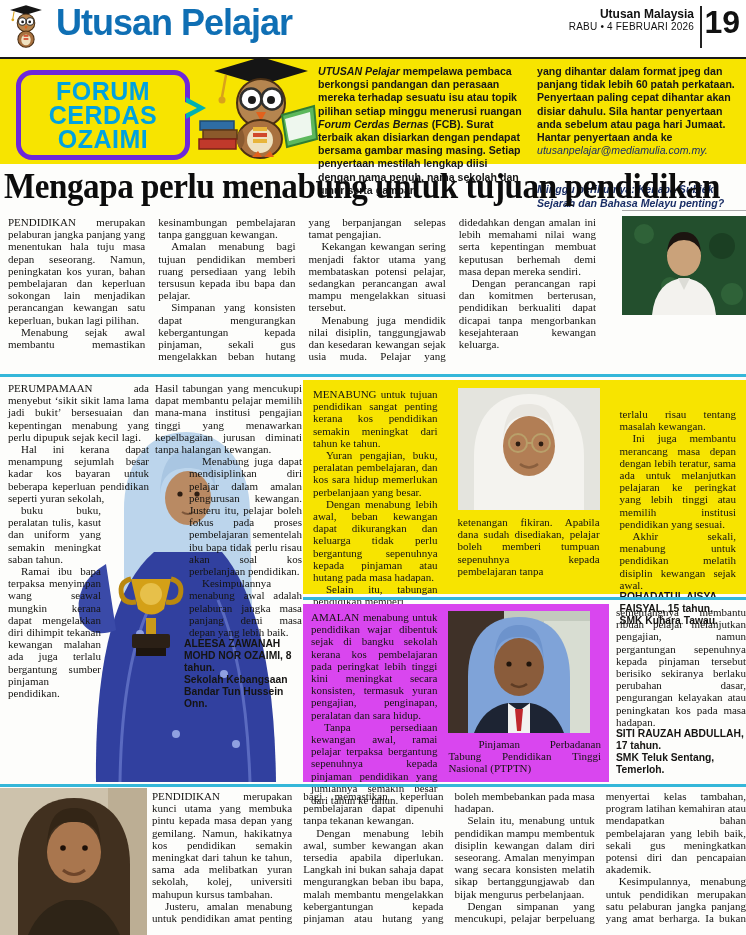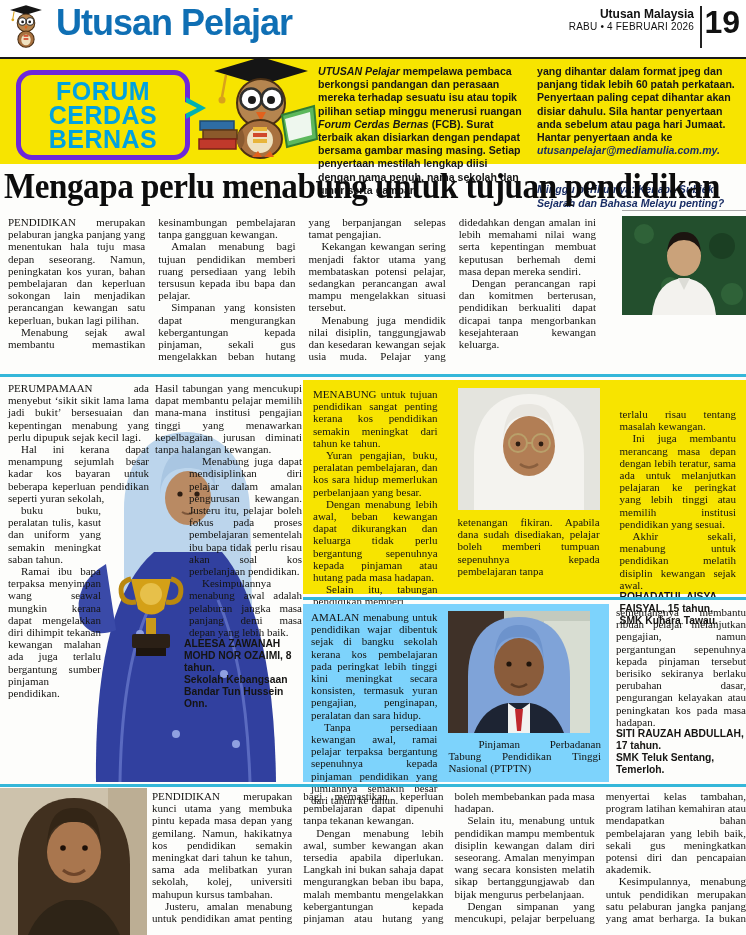--- a/index.html
+++ b/index.html
@@ -28,21 +28,21 @@
   #bubble-tail-o{position:absolute;left:186px;top:38px;width:0;height:0;
           border-top:11px solid transparent;border-bottom:11px solid transparent;border-left:20px solid #00b2b2;}
   #bubble-tail-i{position:absolute;left:183px;top:42px;width:0;height:0;
           border-top:7px solid transparent;border-bottom:7px solid transparent;border-left:14px solid #f7e400;}
   #owl-wrap{position:absolute;left:196px;top:-8px;width:130px;height:110px;}
   .intro{position:absolute;top:6px;font-family:"Liberation Sans",sans-serif;font-weight:700;
          font-size:10.6px;line-height:13.2px;color:#161616;}
   #intro-left{left:318px;width:206px;}
   #intro-right{left:537px;width:202px;}
   .bi{font-style:italic;}
-  .navy{color:#1a2e66;font-style:italic;font-weight:700;}
+  .navy{color:#1a2e66;font-style:italic;font-weight:400;}
   #next-week{margin-top:26px;color:#1a2e66;font-style:italic;font-weight:800;}
   
   #headline{position:absolute;left:4px;top:165px;white-space:nowrap;font-weight:700;
             font-size:36px;letter-spacing:-.5px;transform:scaleX(.92);transform-origin:left center;color:#0c0c0c;}
   
   .btxt{font-size:11px;line-height:12.2px;text-align:justify;}
   .btxt p{margin:0;}
   .btxt p + p{text-indent:13px;}
   .credit{font-family:"Liberation Sans",sans-serif;font-weight:700;font-size:10.3px;
           line-height:12px;text-align:left;margin-top:10px;text-indent:0 !important;}
@@ -62,21 +62,21 @@
   #al-col2 .narrow{width:113px;margin-left:34px;}
   #al-col2 .credit{width:118px;margin-left:29px;}
   
   #ybox{position:absolute;left:303px;top:380px;width:443px;height:214px;background:#f7e400;
         box-sizing:border-box;padding:8px 10px;display:flex;gap:20px;}
   #ybox .c1{width:138px;}
   #ybox .c2{width:142px;}
   #ybox .c3{width:129px;margin-top:20px;}
   #photo-rohadatul{width:142px;height:122px;display:block;margin-bottom:6px;}
   
-  #bbox{position:absolute;left:303px;top:604px;width:306px;height:178px;background:#7dd3fc;
+  #bbox{position:absolute;left:303px;top:604px;width:306px;height:178px;background:#d946ef;
         box-sizing:border-box;padding:7px 8px;display:flex;gap:11px;}
   #bbox .c1{width:140px;}
   #bbox .c2{width:169px;}
   #photo-siti{width:142px;height:122px;display:block;margin-bottom:5px;}
   #bbox .cap{text-indent:30px;}
   #siti-col3{position:absolute;left:616px;top:606px;width:130px;}
   
   #photo-intan{position:absolute;left:0;top:788px;width:147px;height:147px;}
   #row3-cols{position:absolute;left:152px;top:790px;width:594px;height:145px;
              column-count:4;column-gap:11px;column-fill:auto;overflow:hidden;}
@@ -111,21 +111,21 @@
       <div id="issue-date">RABU • 4 FEBRUARI 2026</div>
     </div>
     <div id="page-num-divider"></div>
     <div id="page-number">19</div>
   </div>
 
   <div id="banner">
     <div id="bubble">
       <div class="fline">FORUM</div>
       <div class="fline">CERDAS</div>
-      <div class="fline">BERNAS</div>
+      <div class="fline">OZAIMI</div>
     </div>
     <div id="bubble-tail-o"></div>
     <div id="bubble-tail-i"></div>
 
     <div id="owl-wrap">
       <svg width="130" height="110" viewBox="0 0 130 110">
         <polygon points="18,20 65,6 112,20 65,34" fill="#151515"></polygon>
         <rect x="55" y="26" width="20" height="8" fill="#151515"></rect>
         <line x1="30" y1="24" x2="26" y2="46" stroke="#d9a21b" stroke-width="2.5"></line>
         <circle cx="26" cy="49" r="3.5" fill="#d9a21b"></circle>

